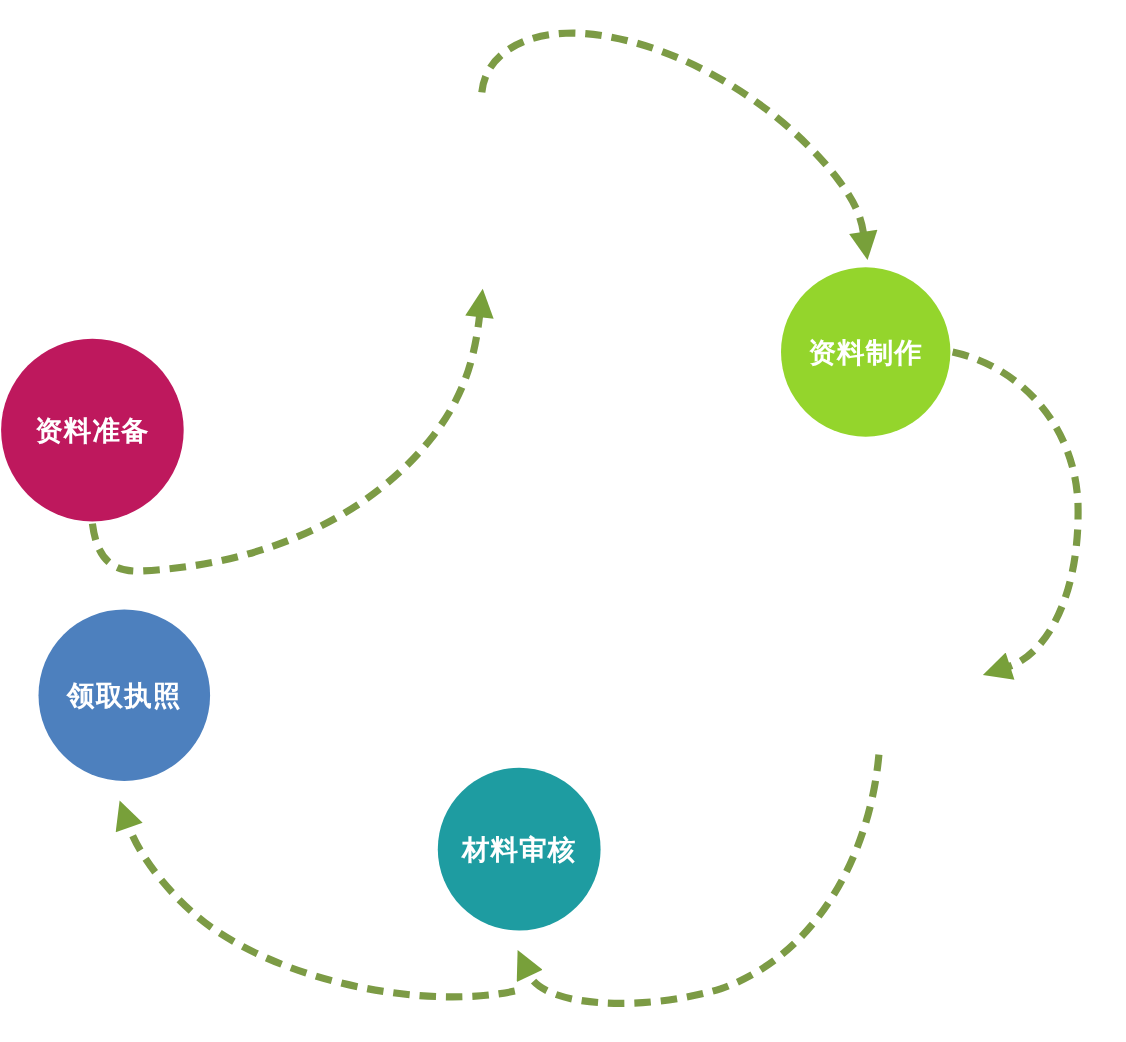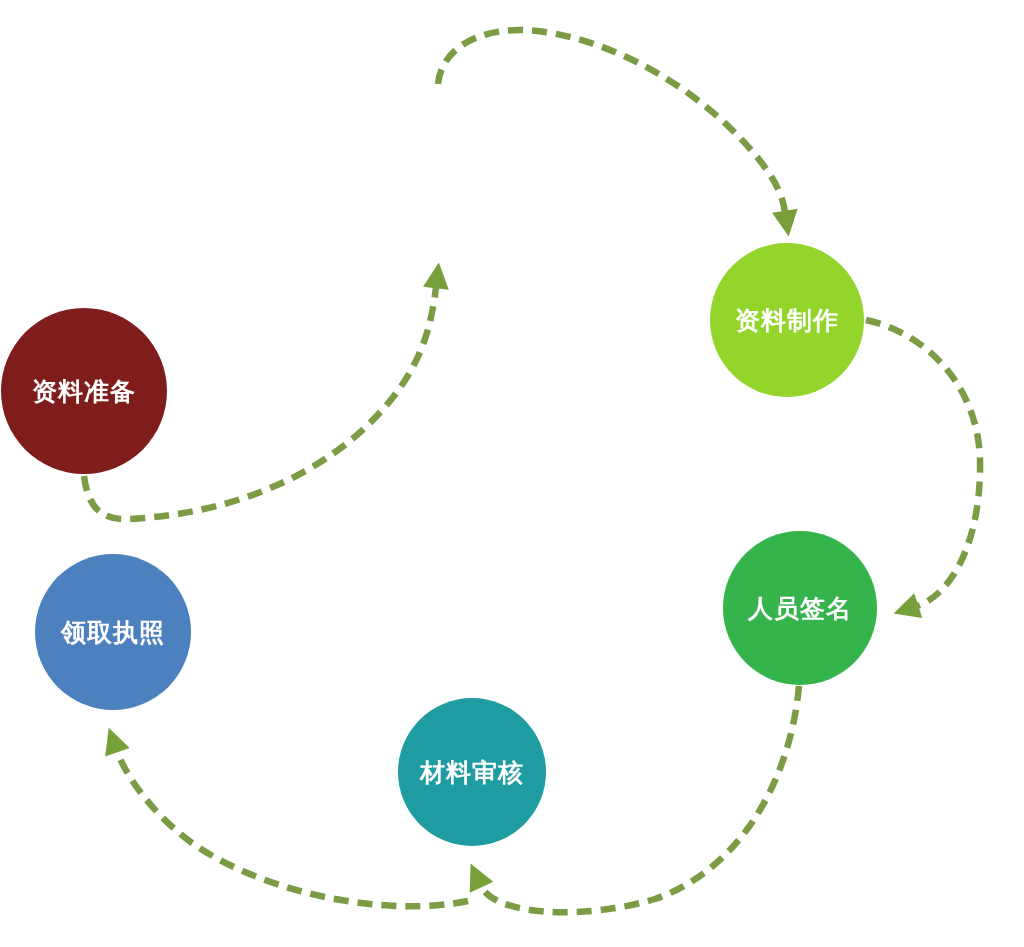--- a/index.html
+++ b/index.html
@@ -67,32 +67,29 @@
 
     <path class="edge" stroke="#7C9B45" marker-end="url(#arrowhead)" d="M 438 84 C 441 52, 472 30, 521 30 C 603 32, 703 88, 761 162 C 773 178, 782 192, 785 212" style="stroke: rgb(124, 155, 69);"></path>
 
     <path class="edge" stroke="#7C9B45" marker-end="url(#arrowhead)" d="M 866 320 C 926 333, 977 385, 980 458 C 982 542, 951 595, 917 606" style="stroke: rgb(124, 155, 69);"></path>
 
     <path class="edge" stroke="#7C9B45" marker-end="url(#arrowhead)" d="M 799 686 C 791 775, 744 868, 655 899 C 585 920, 495 916, 481 886" style="stroke: rgb(124, 155, 69);"></path>
 
     <path class="edge" stroke="#7C9B45" marker-end="url(#arrowhead)" d="M 468 901 C 390 917, 268 896, 192 843 C 160 820, 128 782, 117 751" style="stroke: rgb(124, 155, 69);"></path>
   </svg>
 
-  <div class="node node-material-preparation" style="background-color: #7f1d1d;">
+  <div class="node node-material-preparation" style="background-color: #be185d;">
     <span class="node-label">资料准备</span>
   </div>
 
 
   <div class="node node-material-production" style="background-color: rgb(148, 213, 44);">
     <span class="node-label">资料制作</span>
   </div>
 
-  <div class="node node-personnel-signature" style="background-color: rgb(53, 180, 75);">
-    <span class="node-label">人员签名</span>
-  </div>
 
   <div class="node node-license-collection" style="background-color: rgb(77, 128, 190);">
     <span class="node-label">领取执照</span>
   </div>
 
   <div class="node node-material-review" style="background-color: rgb(30, 156, 161);">
     <span class="node-label">材料审核</span>
   </div>
 
 </div>

